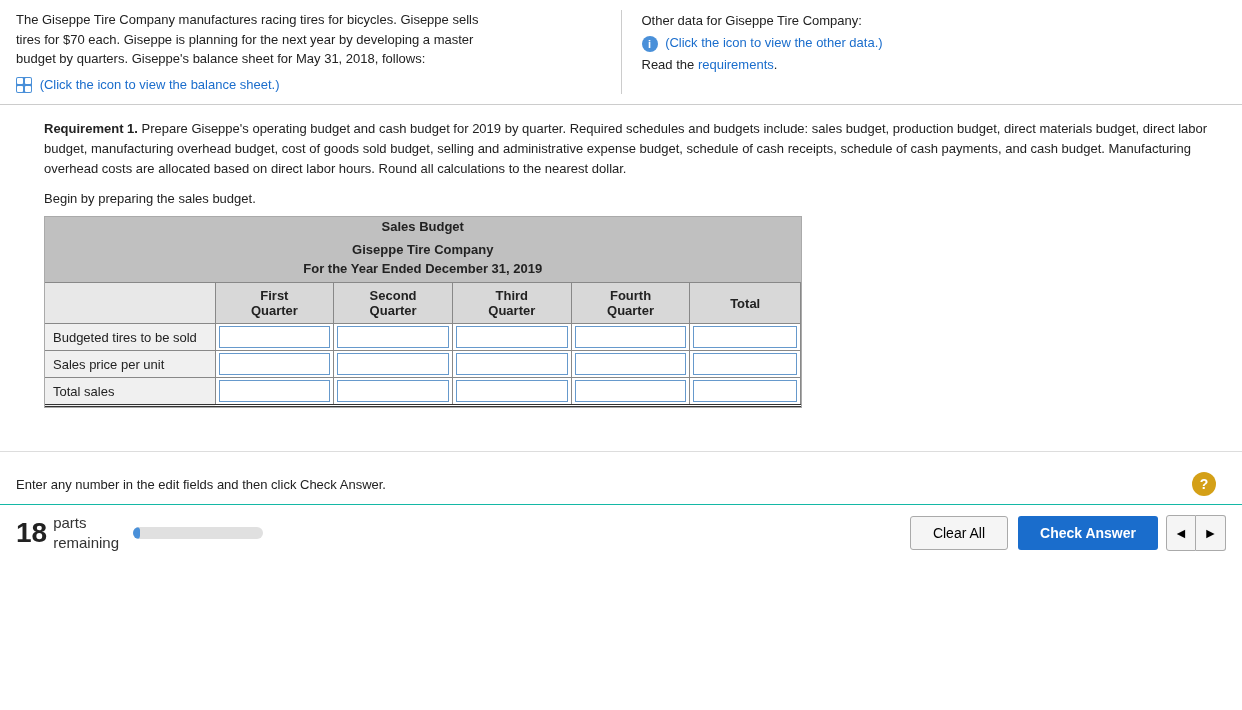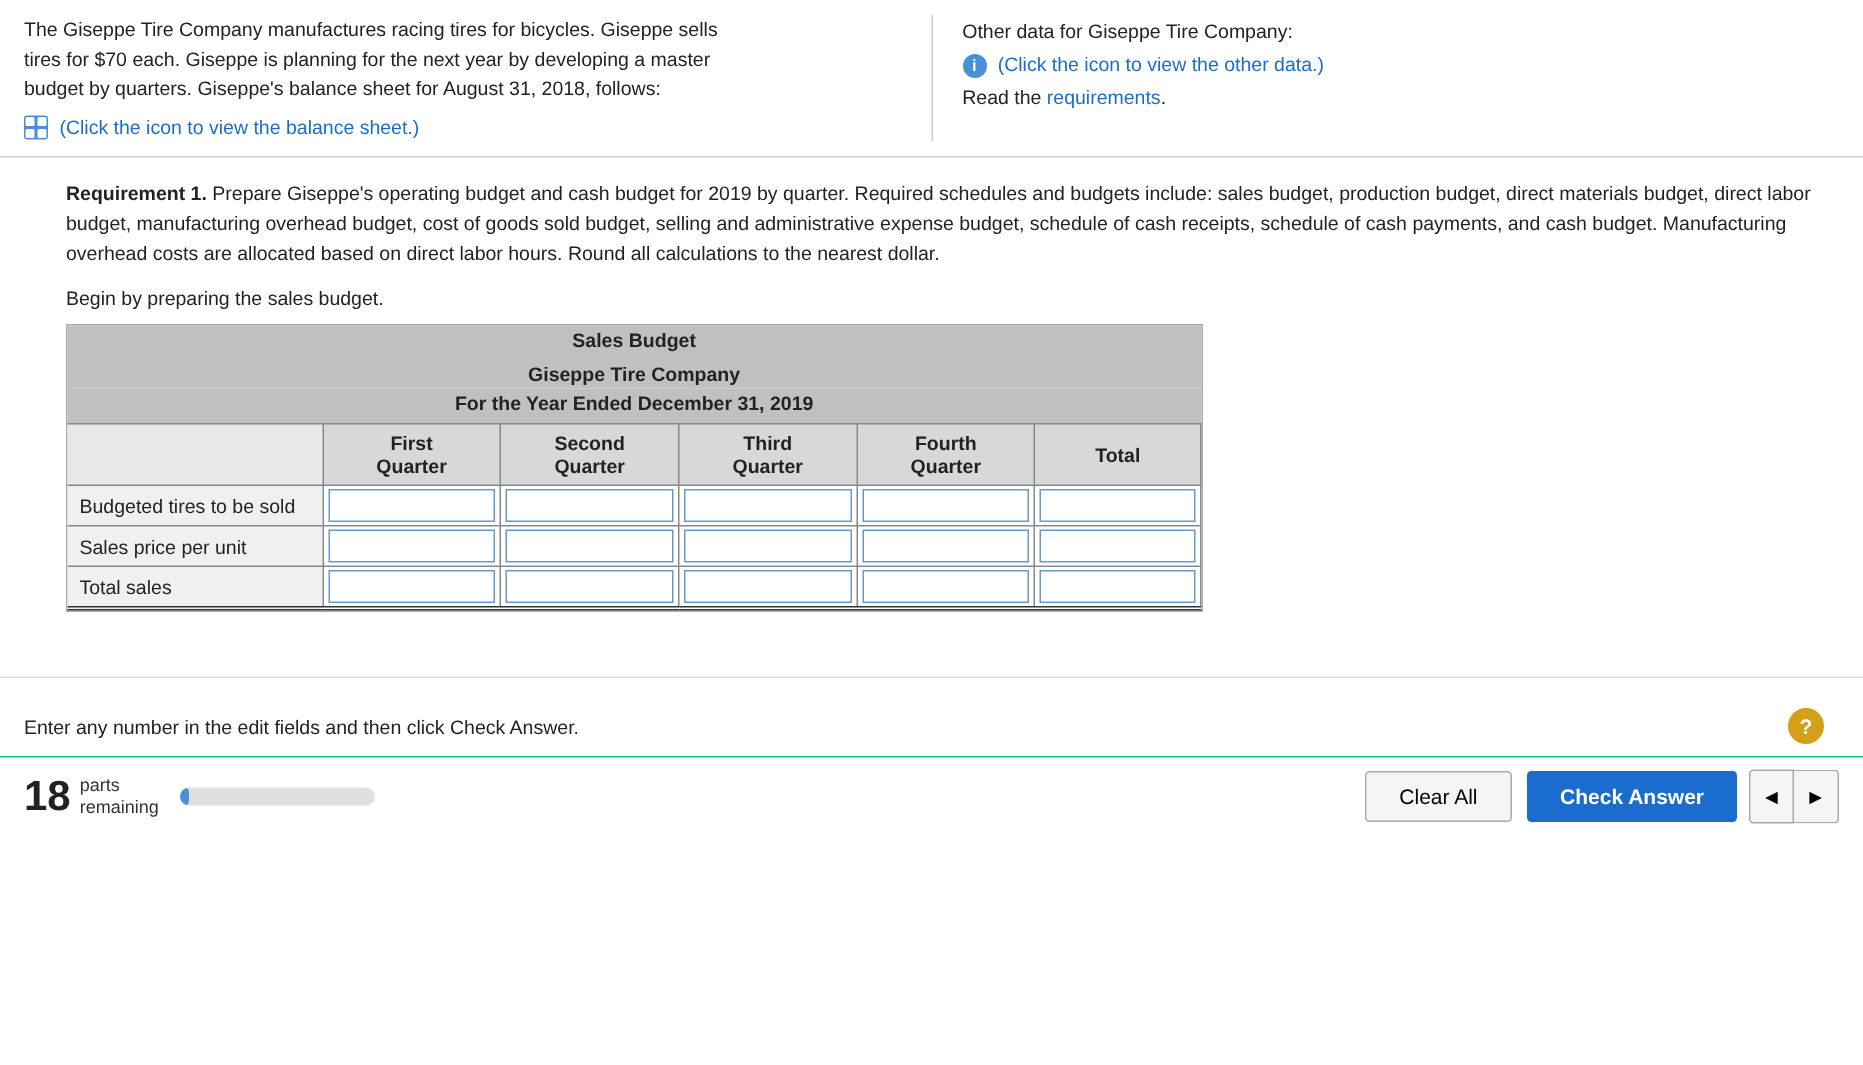--- a/index.html
+++ b/index.html
@@ -170,21 +170,21 @@
       font-size: 14px;
       min-width: 160px;
     }
     .parts-number {
       font-size: 28px;
       font-weight: bold;
       color: #222;
       line-height: 1;
     }
     .parts-label {
-      font-size: 12px;
+      font-size: 15px;
       color: #333;
       line-height: 1.3;
     }
     .progress-bar-container {
       width: 130px;
       height: 12px;
       background: #e0e0e0;
       border-radius: 6px;
       overflow: hidden;
       margin-left: 8px;
@@ -228,21 +228,21 @@
     .nav-btn-right { border-radius: 0 3px 3px 0; border-left: none; }
   </style>
 </head>
 <body>
 
 <div class="top-section">
   <div class="top-left">
     <p>
       <span>The Giseppe Tire Company manufactures racing tires for bicycles. Giseppe sells</span><br>
       <span>tires for $70 each. Giseppe is planning for the next year by developing a master</span><br>
-      <span>budget by quarters. Giseppe's balance sheet for August 31, 2018, follows:</span>
+      <span>budget by quarters. Giseppe's balance sheet for May 31, 2018, follows:</span>
     </p>
     <p style="margin-top:6px;">
       <span class="icon-grid">
         <svg width="16" height="16" viewBox="0 0 16 16">
             <rect x="1" y="1" width="6" height="6" fill="#fff" rx="1"></rect>
             <rect x="9" y="1" width="6" height="6" fill="#fff" rx="1"></rect>
             <rect x="1" y="9" width="6" height="6" fill="#fff" rx="1"></rect>
             <rect x="9" y="9" width="6" height="6" fill="#fff" rx="1"></rect>
           </svg>
       </span>

